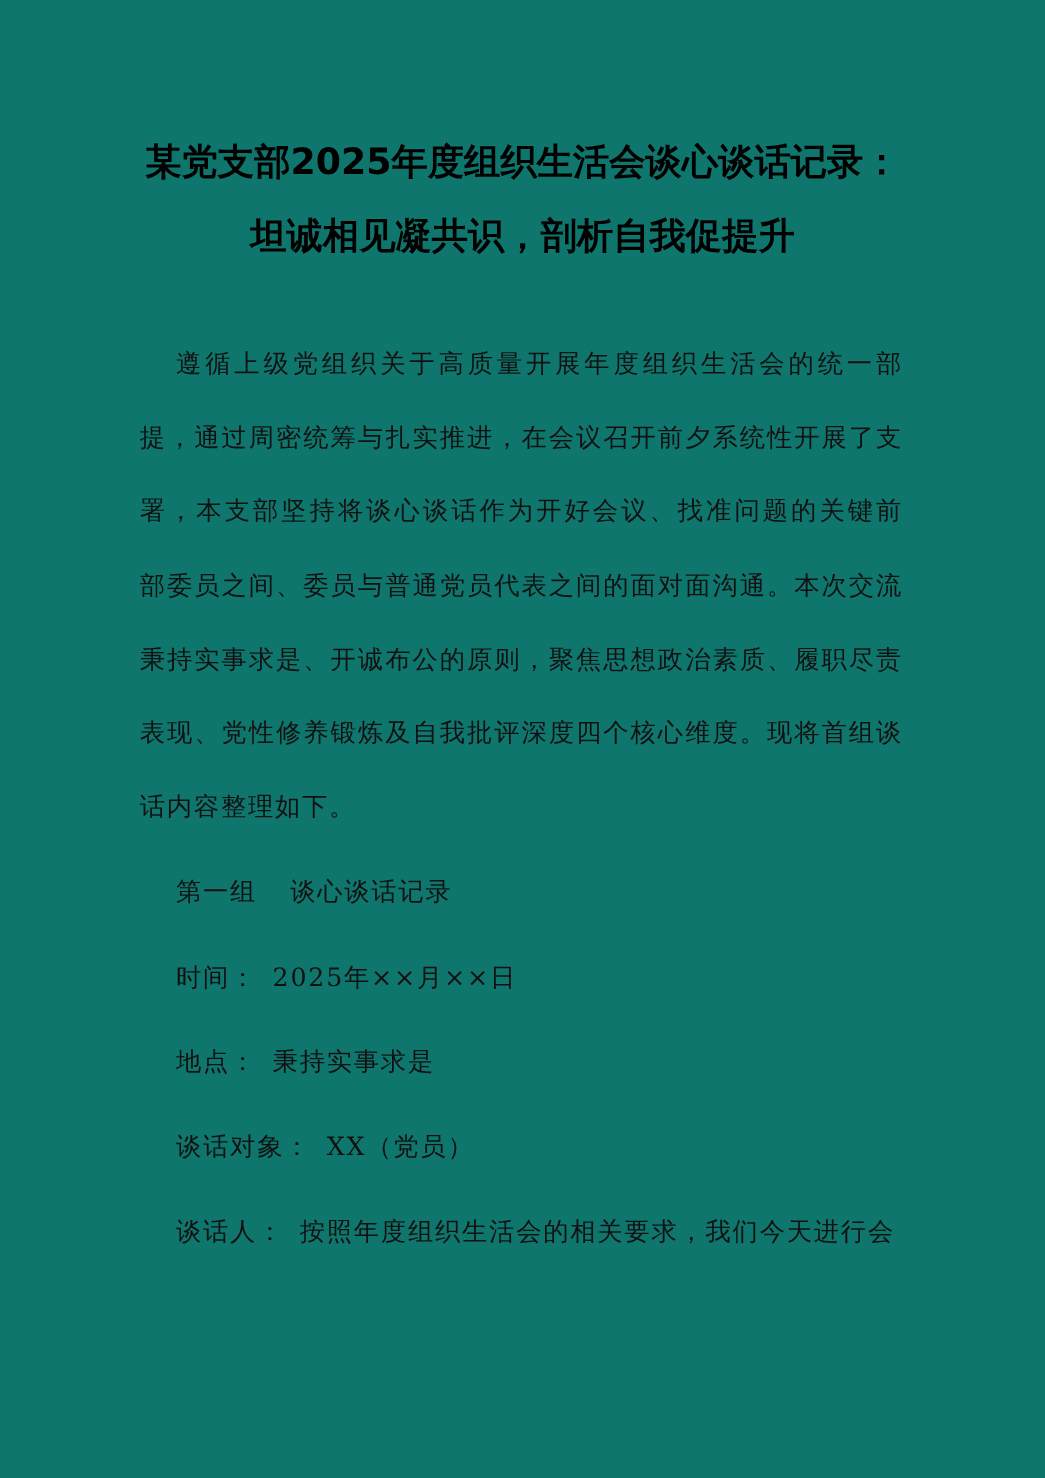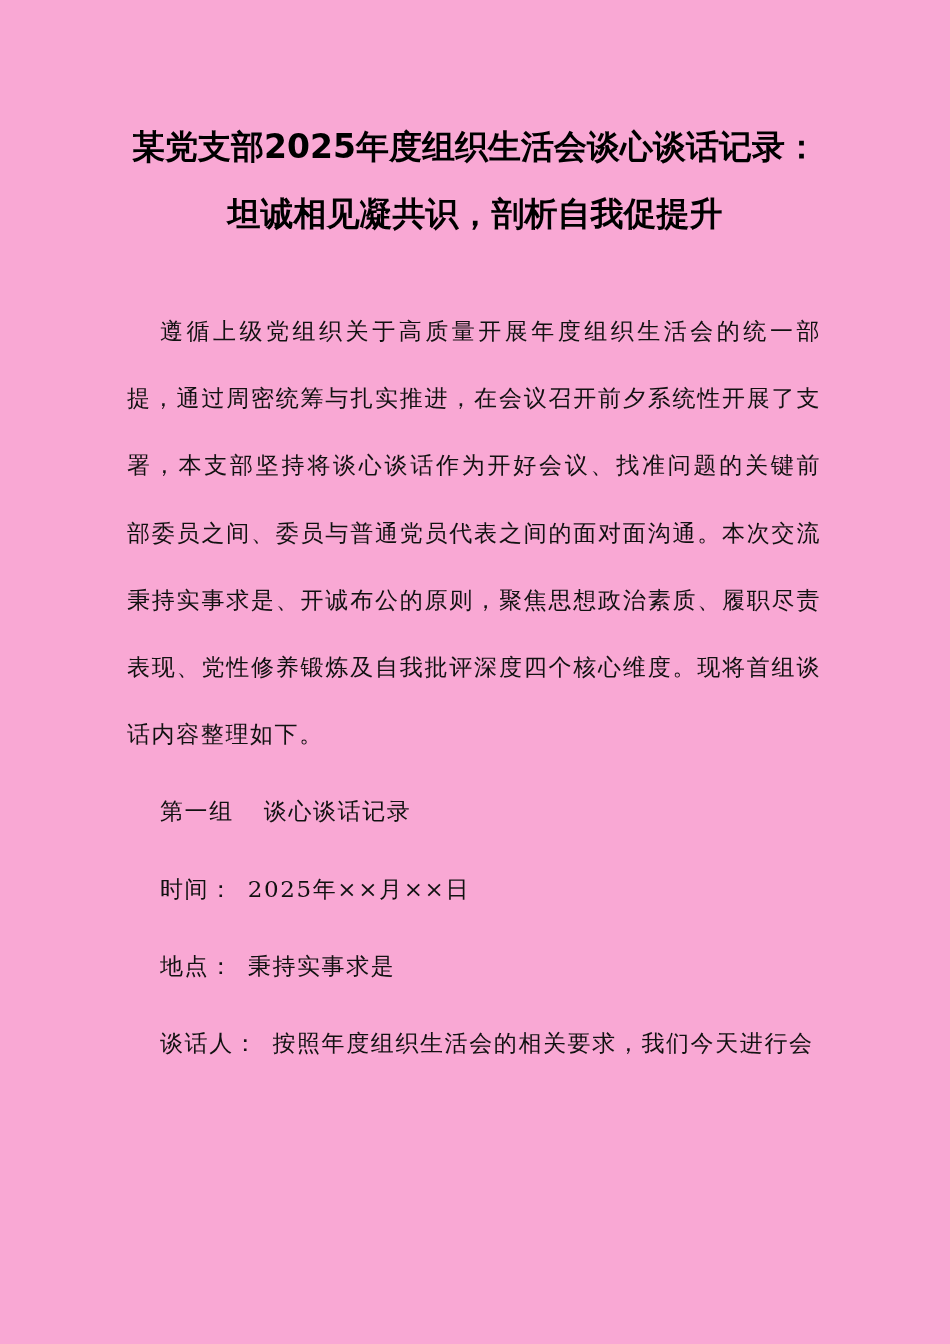--- a/index.html
+++ b/index.html
@@ -13,21 +13,21 @@
       position: relative;
       overflow: hidden;
       color: #111111;
     }
     .page {
       position: absolute;
       left: 0;
       top: 0;
       width: 950px;
       height: 1344px;
-      background: #f9a8d4;
+      background: #0f766e;
     }
     .title {
       position: absolute;
       left: 117px;
       width: 716px;
       text-align: center;
       font-family: "DejaVu Sans", "Liberation Sans", sans-serif;
       font-weight: bold;
       font-size: 33px;
       line-height: 40px;
@@ -97,19 +97,22 @@
 
     <div class="para">
       <span class="field-line"><span>时间：</span><span class="gap"></span><span>2025年××月××日</span></span>
     </div>
 
     <div class="para">
       <span class="field-line"><span>地点：</span><span class="gap"></span><span>秉持实事求是</span></span>
     </div>
 
 
+    <div class="para">
+      <span class="field-line"><span>谈话对象：</span><span class="gap"></span><span>XX（党员）</span></span>
+    </div>
 
     <div class="para">
       <span class="field-line"><span>谈话人：</span><span class="gap"></span><span>按照年度组织生活会的相关要求，我们今天进行会</span></span>
     </div>
 
   </div>
 </div>
 
 </body></html>

